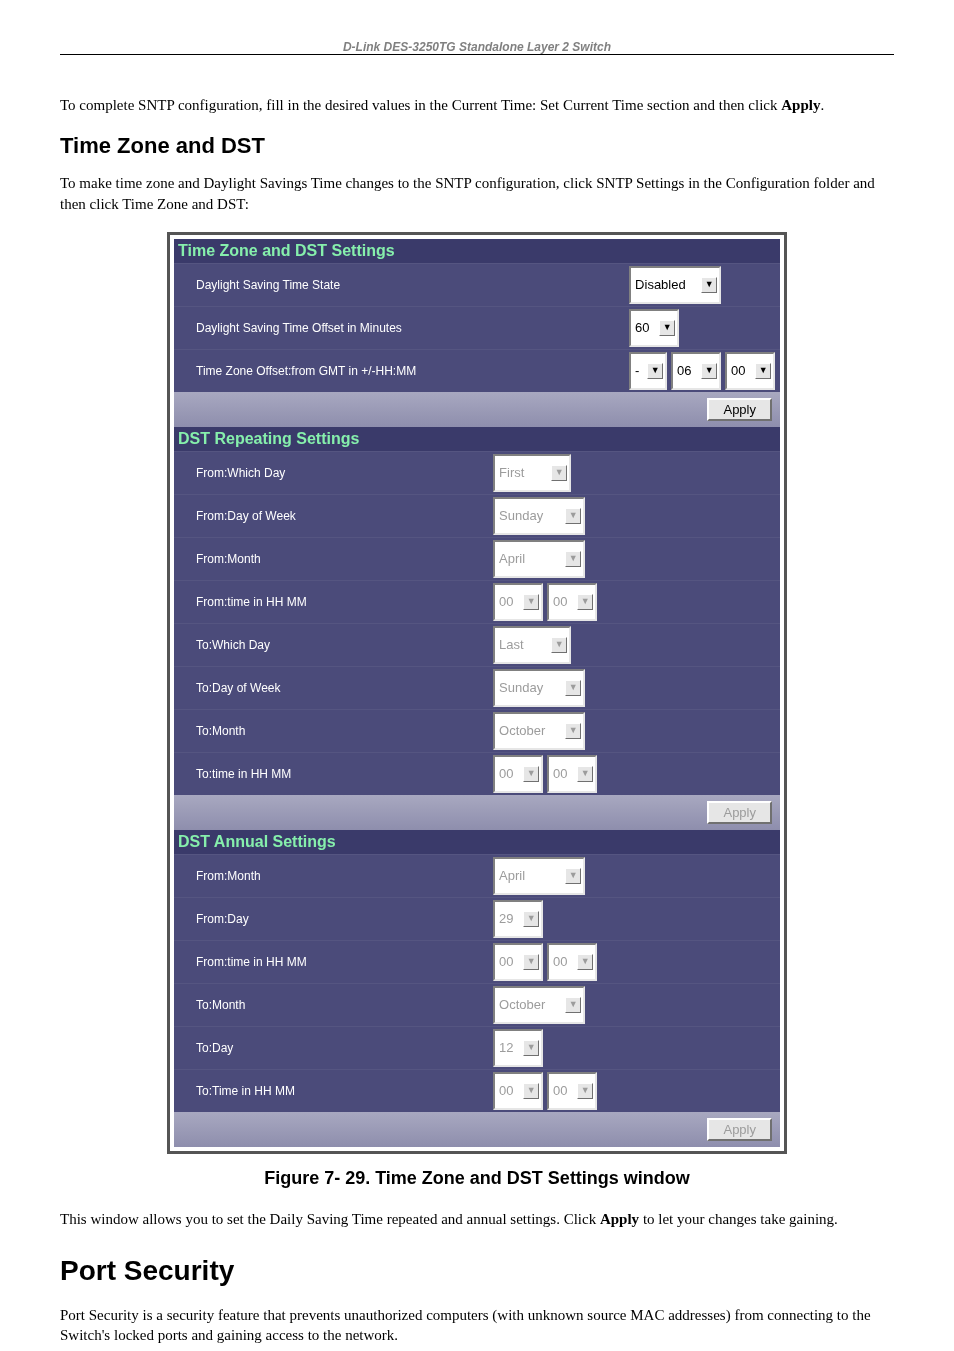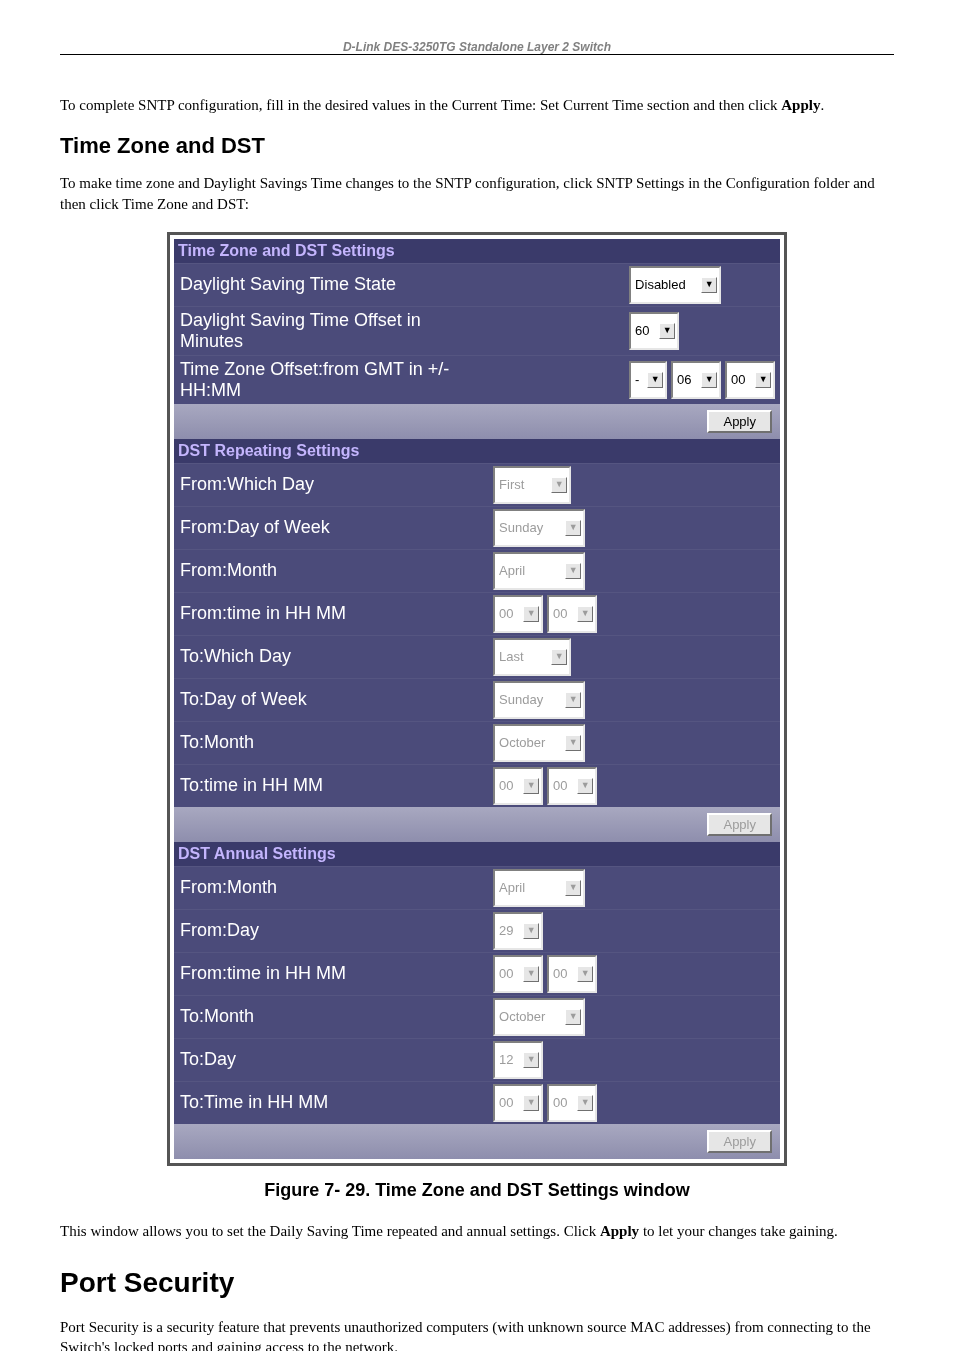--- a/index.html
+++ b/index.html
@@ -56,38 +56,38 @@
   .panel {
     width: 620px;
     border: 3px solid #555;
     background: #fff;
     padding: 4px;
     font-family: Tahoma, Arial, sans-serif;
     font-size: 13px;
   }
   .section-title {
     background: #3a3a6a;
-    color: #c4b5fd;
+    color: #86efac;
     font-family: Arial, sans-serif;
     font-weight: bold;
     font-size: 16px;
     padding: 3px 4px;
   }
   .row {
     display: flex;
     align-items: center;
     background: #4b4b7a;
     color: #fff;
     min-height: 28px;
     border-top: 1px solid rgba(255,255,255,0.06);
   }
   .row .label {
     flex: 0 0 52%;
-    padding: 3px 6px;
-    font-size: 18px;
+    padding: 3px 22px;
+    font-size: 12px;
   }
   .row .ctrl {
     flex: 1;
     padding: 2px 4px;
     display: flex;
     align-items: center;
     gap: 4px;
   }
   .apply-row {
     display: flex;

